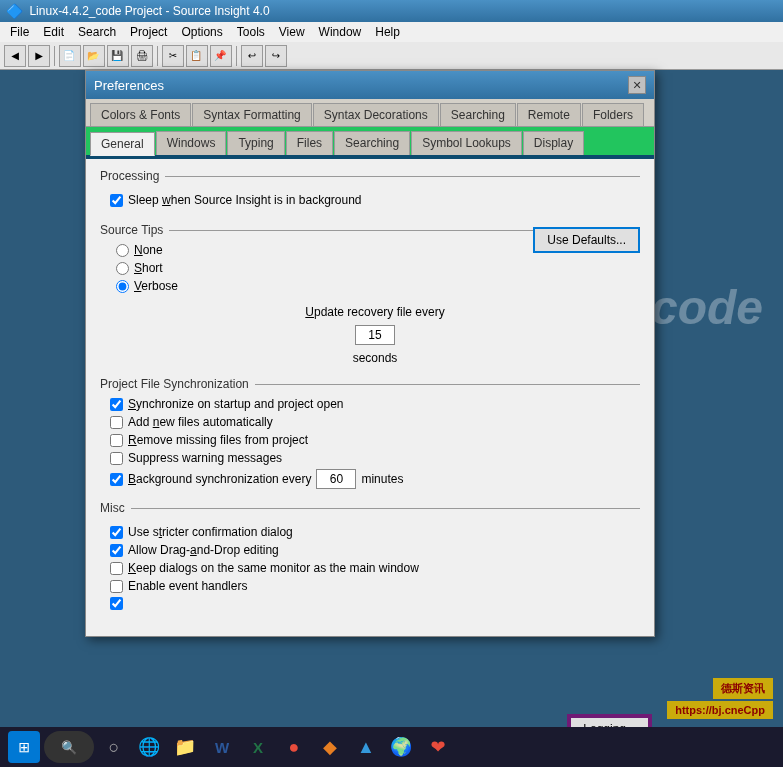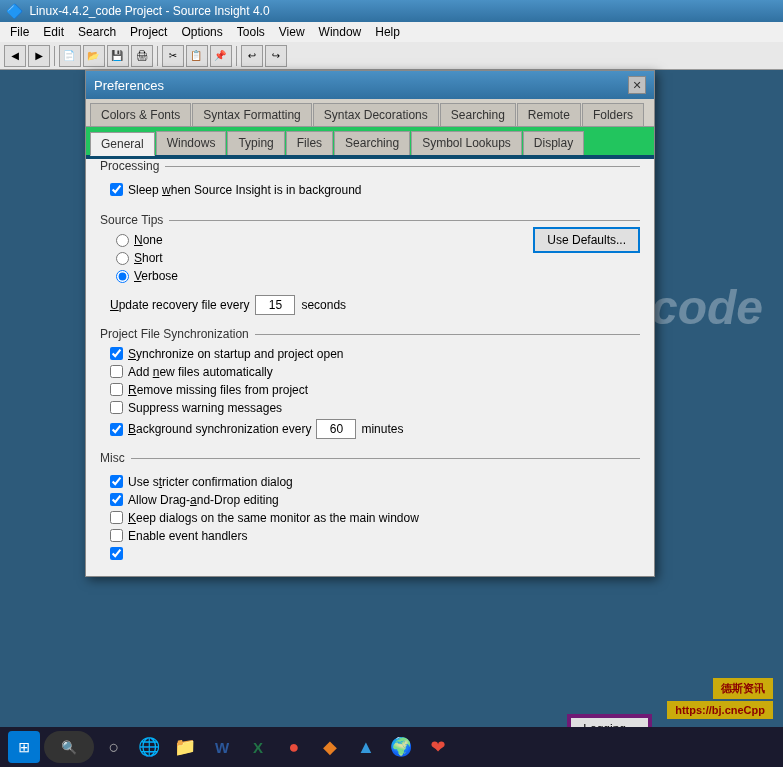--- a/index.html
+++ b/index.html
@@ -167,21 +167,21 @@
     .tabs-row2 {
       display: flex;
       background: #22c55e;
       border-bottom: 4px solid #0c4a6e;
       padding: 4px 4px 0;
       gap: 1px;
     }
 
     
     .dialog-content {
-      padding: 0 14px;
+      padding: 10px 14px;
       background: #f0f0f0;
     }
 
     
     .section-group {
       margin-bottom: 12px;
     }
 
     .section-header {
       display: flex;
@@ -195,21 +195,21 @@
       content: '';
       flex: 1;
       height: 1px;
       background: #999;
       margin-left: 6px;
     }
 
     
     .checkbox-row {
       display: flex;
-      align-items: flex-start;
+      align-items: center;
       gap: 5px;
       margin: 4px 0 4px 10px;
       font-size: 12px;
     }
 
     .checkbox-row input[type="checkbox"] {
       width: 13px;
       height: 13px;
       cursor: pointer;
     }
@@ -243,20 +243,21 @@
       padding: 1px 3px;
     }
 
     
     .recovery-row {
       display: flex;
       align-items: center;
       gap: 6px;
       margin: 4px 0 4px 10px;
       font-size: 12px;
+      flex-direction: column;
     }
 
     
     .use-defaults-btn {
       position: absolute;
       right: 14px;
       top: 68px;
       padding: 4px 12px;
       background: #e0e0e0;
       border: 2px solid #0078d4;

